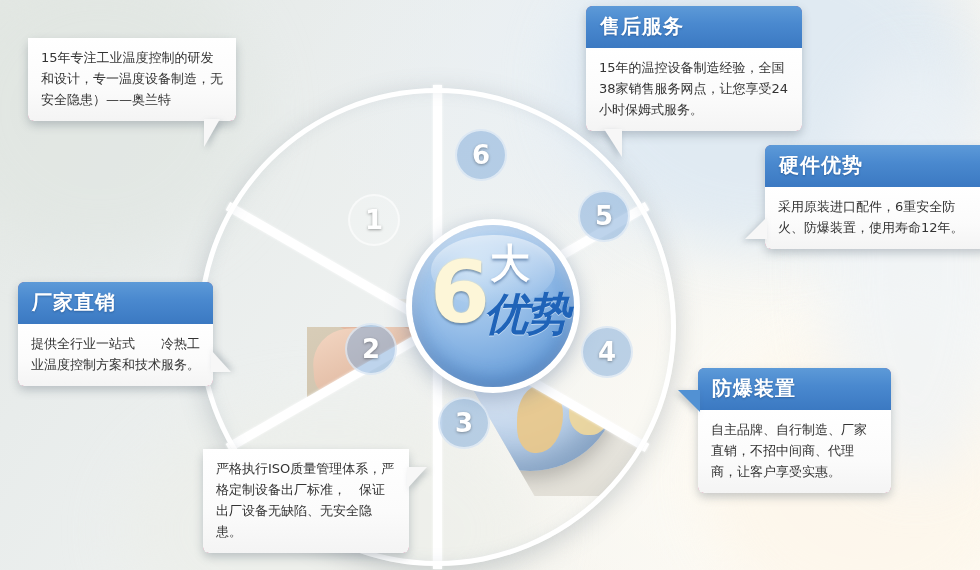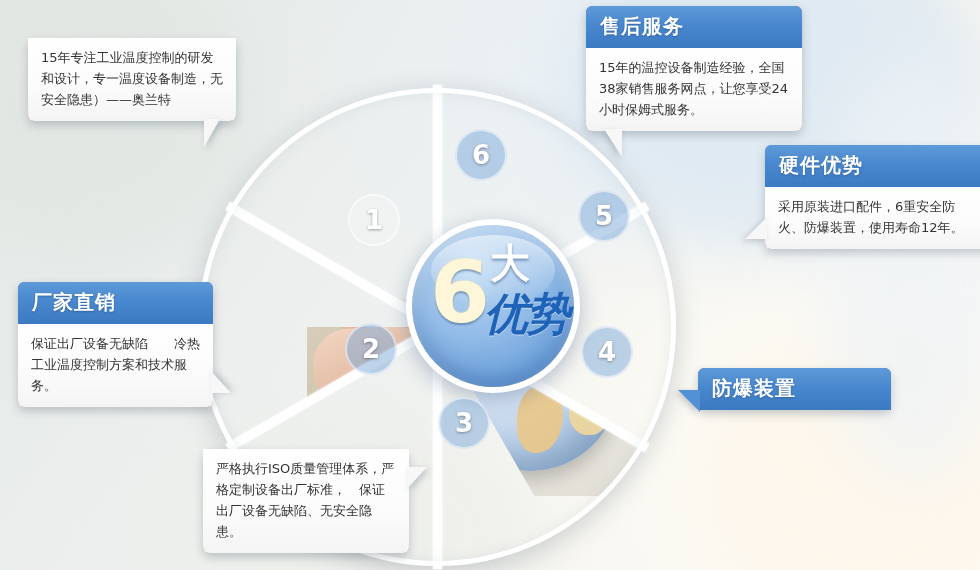--- a/index.html
+++ b/index.html
@@ -267,27 +267,28 @@
   </div>
 
   <div class="card c-hw">
     <div class="card-hd">硬件优势</div>
     <div class="card-bd">采用原装进口配件，6重安全防火、防爆装置，使用寿命12年。</div>
     <div class="tail"></div>
   </div>
 
   <div class="card c-soft">
     <div class="card-hd">防爆装置</div>
+    <div class="card-bd">自主品牌、自行制造、厂家直销，不招中间商、代理商，让客户享受实惠。</div>
     <div class="tail"></div>
   </div>
 
   <div class="card c-qa">
     <div class="card-bd">严格执行ISO质量管理体系，严格定制设备出厂标准，　保证出厂设备无缺陷、无安全隐患。</div>
     <div class="tail"></div>
   </div>
 
   <div class="card c-tech">
     <div class="card-hd">厂家直销</div>
-    <div class="card-bd">保证出厂设备无缺陷　　冷热工业温度控制方案和技术服务。</div>
+    <div class="card-bd">提供全行业一站式　　冷热工业温度控制方案和技术服务。</div>
     <div class="tail"></div>
   </div>
 
 </div>
 
 </body></html>

